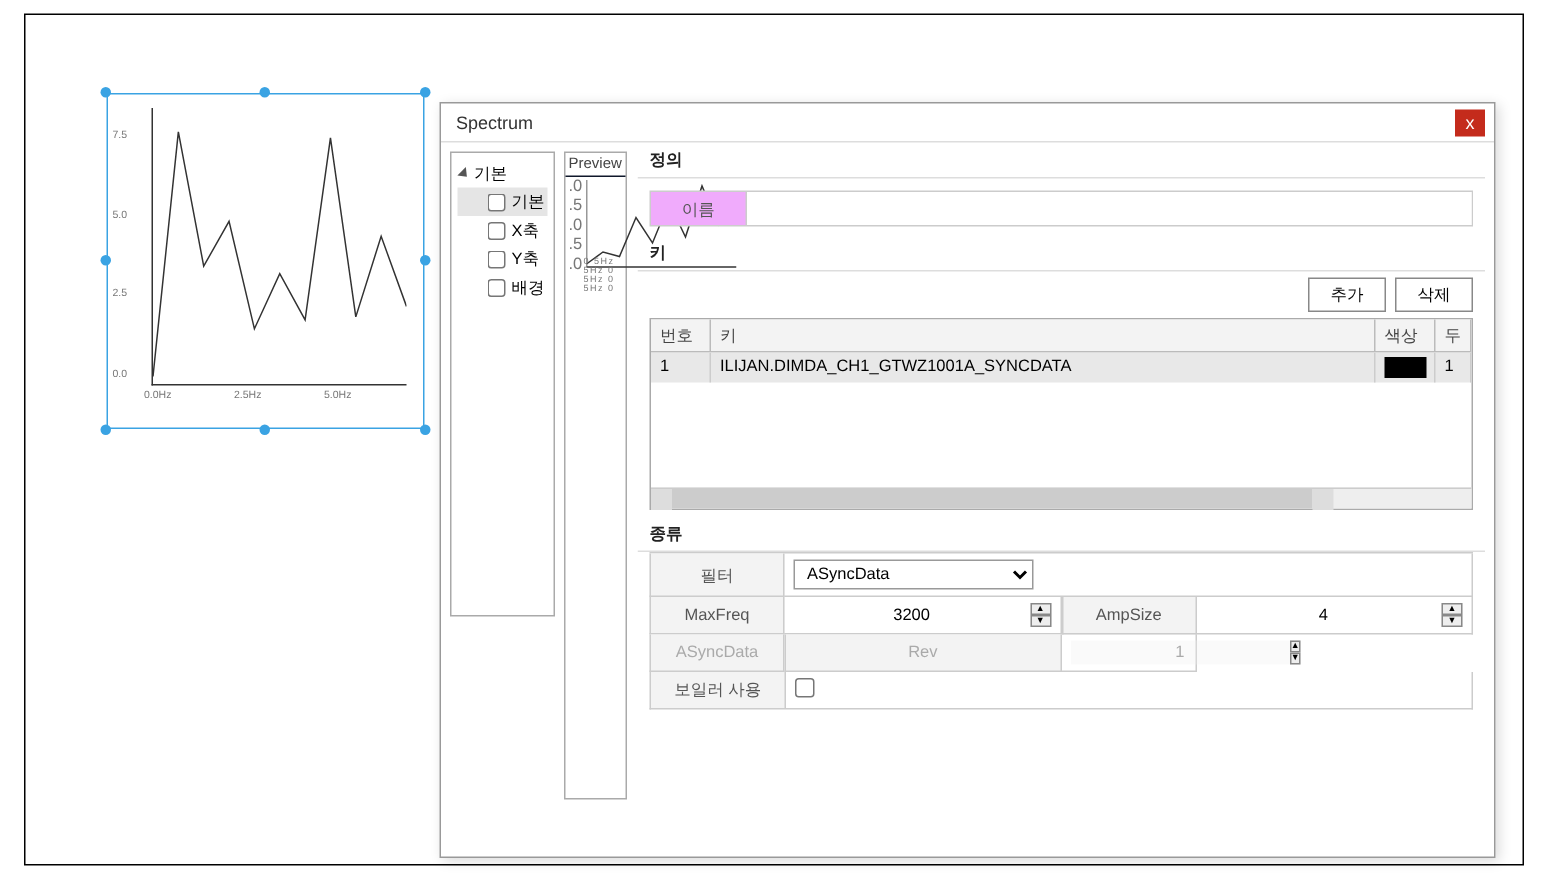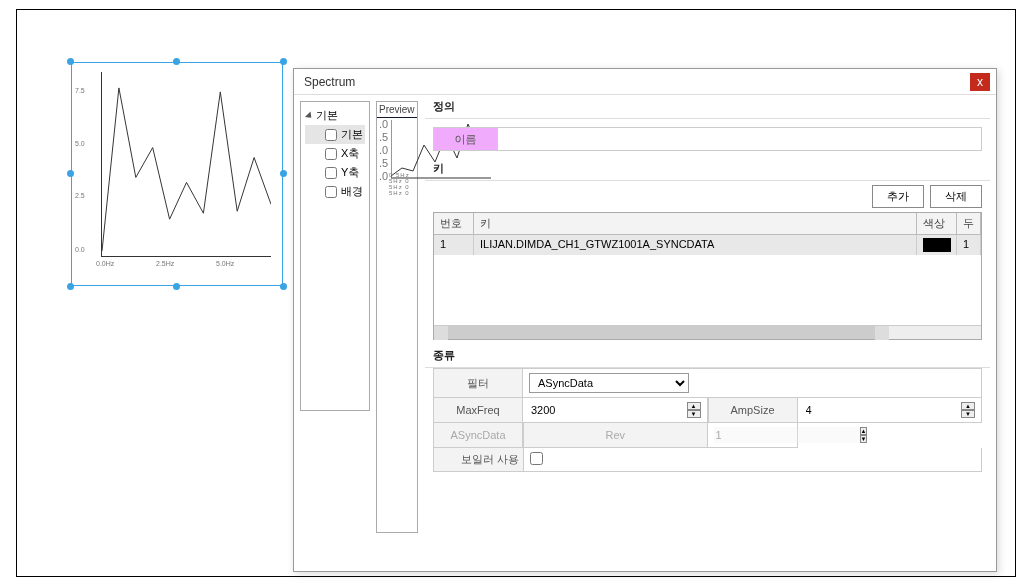--- a/index.html
+++ b/index.html
@@ -55,26 +55,26 @@
 .hscroll { height: 14px; background: #eee; display: flex; align-items: center; border-top: 1px solid #ccc; }
 .hscroll::before, .hscroll::after { content: ""; width: 14px; height: 14px; background: #ddd; }
 .hscroll-thumb { height: 100%; background: #ccc; }
 
 .param-grid { display: grid; grid-template-columns: 90px 1fr 90px 1fr; border-top: 1px solid #ccc; margin: 0 8px; }
 .param-grid > div { border-bottom: 1px solid #ccc; border-right: 1px solid #ccc; padding: 4px 6px; display: flex; align-items: center; }
 .param-grid .plbl { background: #f3f3f3; justify-content: center; color: #555; border-left: 1px solid #ccc; }
 .param-grid .plbl.disabled { color: #aaa; }
 .param-grid select, .param-grid .spin { width: 100%; }
 .spin { display: flex; align-items: center; }
-.spin input { flex: 1; border: none; outline: none; padding: 2px; }
+.spin input { flex: 1; border: none; text-align: center; outline: none; padding: 2px; }
 .spin input:disabled { color: #aaa; }
 .spin .arrows { width: 14px; display: flex; flex-direction: column; }
 .spin .arr { height: 8px; border: 1px solid #888; background: #eee; font-size: 6px; line-height: 6px; text-align: center; cursor: pointer; }
 .boiler-row { display: flex; border: 1px solid #ccc; border-top: none; margin: 0 8px; }
-.boiler-row .plbl { width: 90px; background: #f3f3f3; padding: 4px; text-align: right; color: #555; border-right: 1px solid #ccc; }
+.boiler-row .plbl { width: 90px; background: #f3f3f3; padding: 4px; text-align: center; color: #555; border-right: 1px solid #ccc; }
 .boiler-row .pval { flex: 1; padding: 4px 6px; }
 
 .footer { height: 34px; border-top: 1px solid #ccc; display: flex; justify-content: flex-end; align-items: center; gap: 6px; padding: 0 12px; }
 select { border: 1px solid #999; padding: 2px 4px; background: #fff; }
 </style>
 </head>
 <body>
 
 <div class="outer-frame">
 

